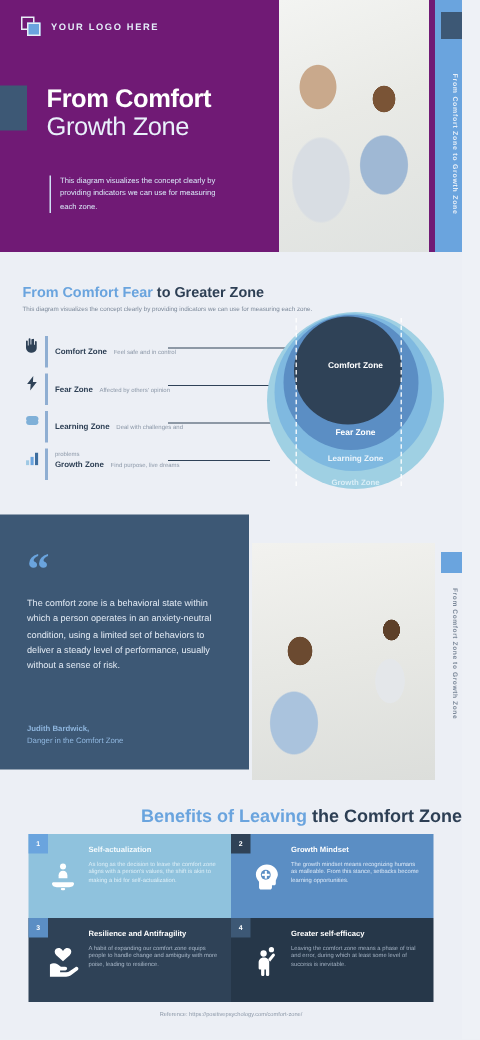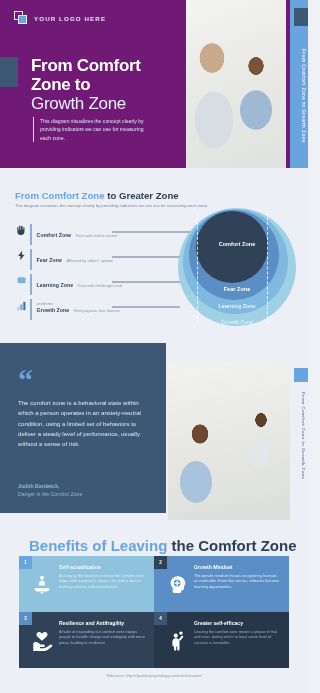--- a/index.html
+++ b/index.html
@@ -102,21 +102,21 @@
   }
   .quote-side { position: absolute; left: 290px; top: 22px; width: 18px; height: 158px; background: #eceff5; }
   .quote-side-tab { position: absolute; left: 294px; top: 28px; width: 14px; height: 14px; background: #6aa4de; }
   .quote-side-text {
     position: absolute; left: 292px; top: 52px; width: 14px; height: 120px;
     writing-mode: vertical-rl; color: #7b8899; font-size: 4.4px; font-weight: 700; letter-spacing: 0.4px;
   }
 
   
   .benefits { position: absolute; left: 0; top: 520px; width: 308px; height: 173px; background: #eceff5; }
-  .ben-title { position: absolute; top: 17px; width: 308px; text-align: left; font-size: 15px; font-weight: 800; color: #2d3f54; padding-left: 29px; }
+  .ben-title { position: absolute; top: 17px; width: 308px; text-align: right; font-size: 12px; font-weight: 800; color: #2d3f54; padding-left: 29px; }
   .ben-title .accent { color: #6aa4de; }
   .grid { position: absolute; left: 19px; top: 36px; width: 270px; height: 112px; display: grid; grid-template-columns: 1fr 1fr; grid-template-rows: 1fr 1fr; }
   .card { position: relative; padding: 8px 8px 6px 8px; display: flex; }
   .card.c1 { background: #8fc2dd; }
   .card.c2 { background: #5b8ec4; }
   .card.c3 { background: #2f4257; }
   .card.c4 { background: #263749; }
   .num { position: absolute; left: 0; top: 0; width: 13px; height: 13px; display: flex; align-items: center; justify-content: center; font-size: 4.6px; font-weight: 800; color: #ffffff; }
   .card.c1 .num { background: #6aa4de; }
   .card.c2 .num { background: #2f4257; }
@@ -144,35 +144,34 @@
     <div class="logo-row">
       <span class="logo-mark">
         <span class="s1"></span>
           <span class="s2"></span>
       </span>
       <span class="logo-text">YOUR LOGO HERE</span>
     </div>
 
     <div class="hero-title">
       <div class="l1">From Comfort</div>
-      <div class="l1">Zone to</div>
       <div class="l2">Growth Zone</div>
     </div>
 
     <div class="hero-sub">This diagram visualizes the concept clearly by providing indicators we can use for measuring each zone.</div>
 
     <div class="hero-photo"></div>
     <div class="hero-side"></div>
     <div class="hero-side-tab"></div>
     <div class="hero-side-text">From Comfort Zone to Growth Zone</div>
   </div>
 
   <div class="diagram">
     <div class="sec-title">
-      <span class="accent">From Comfort Zone</span><span> to Greater Zone</span>
+      <span class="accent">From Comfort Fear</span><span> to Greater Zone</span>
     </div>
     <div class="sec-sub">This diagram visualizes the concept clearly by providing indicators we can use for measuring each zone.</div>
 
     <svg class="connectors">
       <line x1="112" y1="64" x2="196" y2="64" stroke="#2f4257" stroke-width="0.7"></line>
       <line x1="112" y1="89" x2="190" y2="89" stroke="#2f4257" stroke-width="0.7"></line>
       <line x1="112" y1="114" x2="184" y2="114" stroke="#2f4257" stroke-width="0.7"></line>
       <line x1="112" y1="139" x2="180" y2="139" stroke="#2f4257" stroke-width="0.7"></line>
     </svg>
 

